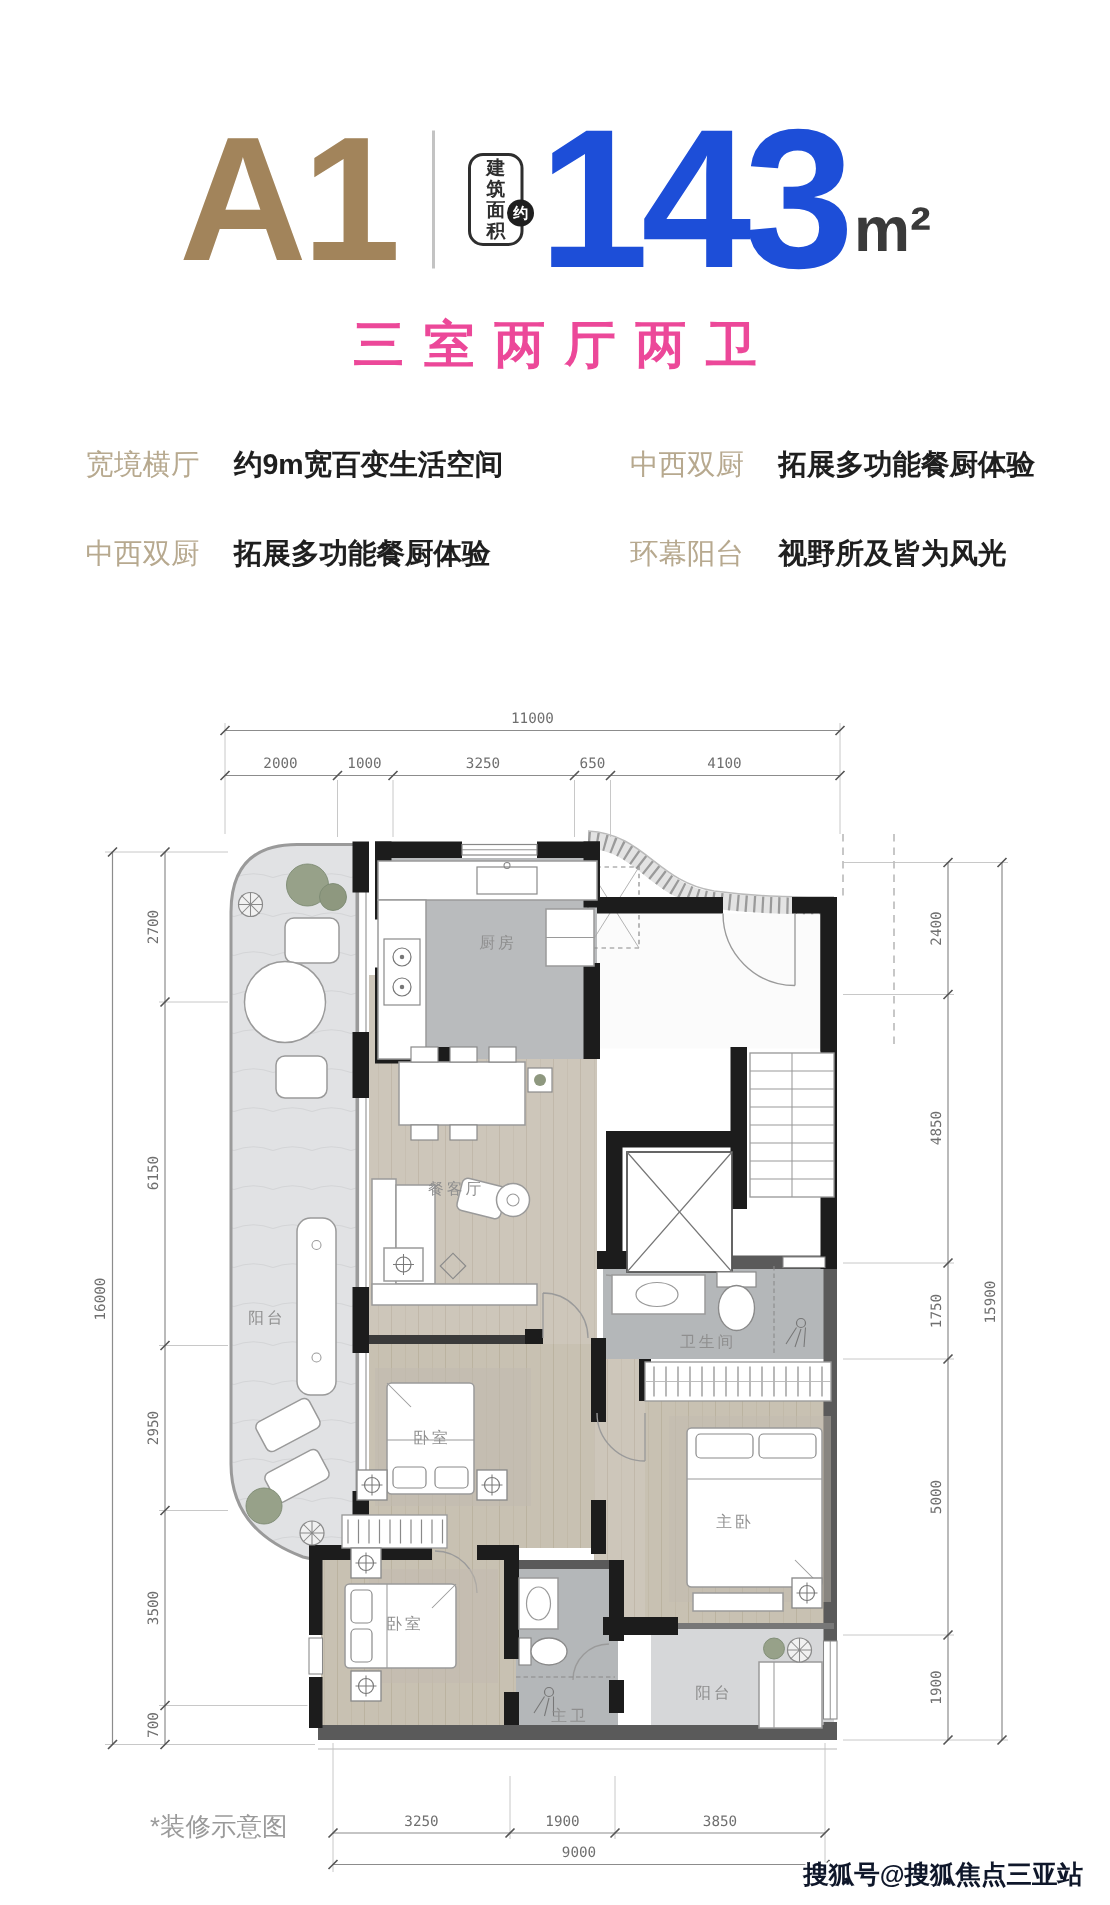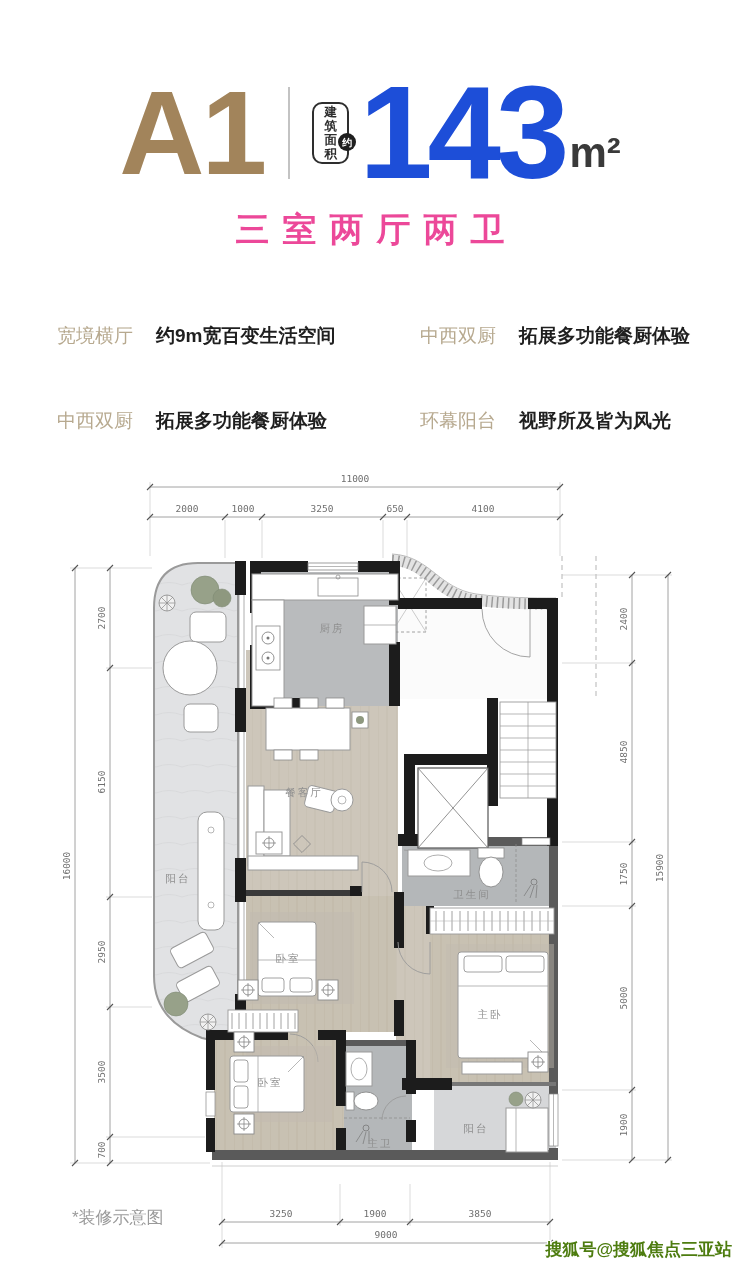--- a/index.html
+++ b/index.html
@@ -18,38 +18,38 @@
                 display:flex;align-items:center;justify-content:center;}
   .hero-143{font-size:132px;font-weight:800;color:#1d4ed8;line-height:0.78;letter-spacing:-5px;}
   .hero-unit{font-size:42px;font-weight:700;color:#3a3a3a;align-self:flex-end;padding-bottom:8px;margin-left:5px;}
 
   .subtitle{position:absolute;top:207px;left:0;width:100%;text-align:center;
             font-size:34px;font-weight:700;color:#ec4899;letter-spacing:13px;text-indent:13px;}
 
   
   .features{position:absolute;top:297px;left:57px;right:44px;
             display:grid;grid-template-columns:363px 1fr;row-gap:33px;font-size:19px;}
-  .feature{display:flex;gap:23px;align-items:flex-end;white-space:nowrap;}
+  .feature{display:flex;gap:23px;align-items:center;white-space:nowrap;}
   .feature .t{color:#b7a98f;font-weight:500;}
-  .feature .d{color:#1f1f1f;font-weight:700;margin-top:26px;}
+  .feature .d{color:#1f1f1f;font-weight:700;}
 
   
   .plan-wrap{position:absolute;top:455px;left:0;width:740px;height:800px;}
   svg text.dim{font-family:"DejaVu Sans Mono",monospace;font-size:9.5px;fill:#6f6f6f;}
   svg text.room{font-family:"Liberation Sans",sans-serif;font-size:10.5px;fill:#8f8f8f;letter-spacing:2px;}
   .dimline{stroke:#8c8c8c;stroke-width:0.8;}
   .witness{stroke:#c2c2c2;stroke-width:0.6;}
   .tick{stroke:#555;stroke-width:1.1;}
   .furn{fill:#ffffff;stroke:#9a9a9a;stroke-width:1;}
   .furn2{fill:#ffffff;stroke:#8a8a8a;stroke-width:0.8;}
   .arc{fill:none;stroke:#9a9a9a;stroke-width:0.9;}
 
   
-  .note{position:absolute;top:1206px;left:72px;font-size:17px;color:#9a9a9a;}
-  .watermark{position:absolute;top:1238px;right:8px;font-size:17px;font-weight:700;color:#4d7c0f;
+  .note{position:absolute;top:1206px;left:100px;font-size:17px;color:#9a9a9a;}
+  .watermark{position:absolute;top:1238px;right:18px;font-size:17px;font-weight:700;color:#0f172a;
              text-shadow:-1px -1px 0 #fff,1px -1px 0 #fff,-1px 1px 0 #fff,1px 1px 0 #fff,2px 2px 1px #fff;}
 </style>
 </head>
 <body>
 
 <div class="page">
 
   <div class="hero">
     <div class="hero-a1">A1</div>
     <div class="hero-divider"></div>

